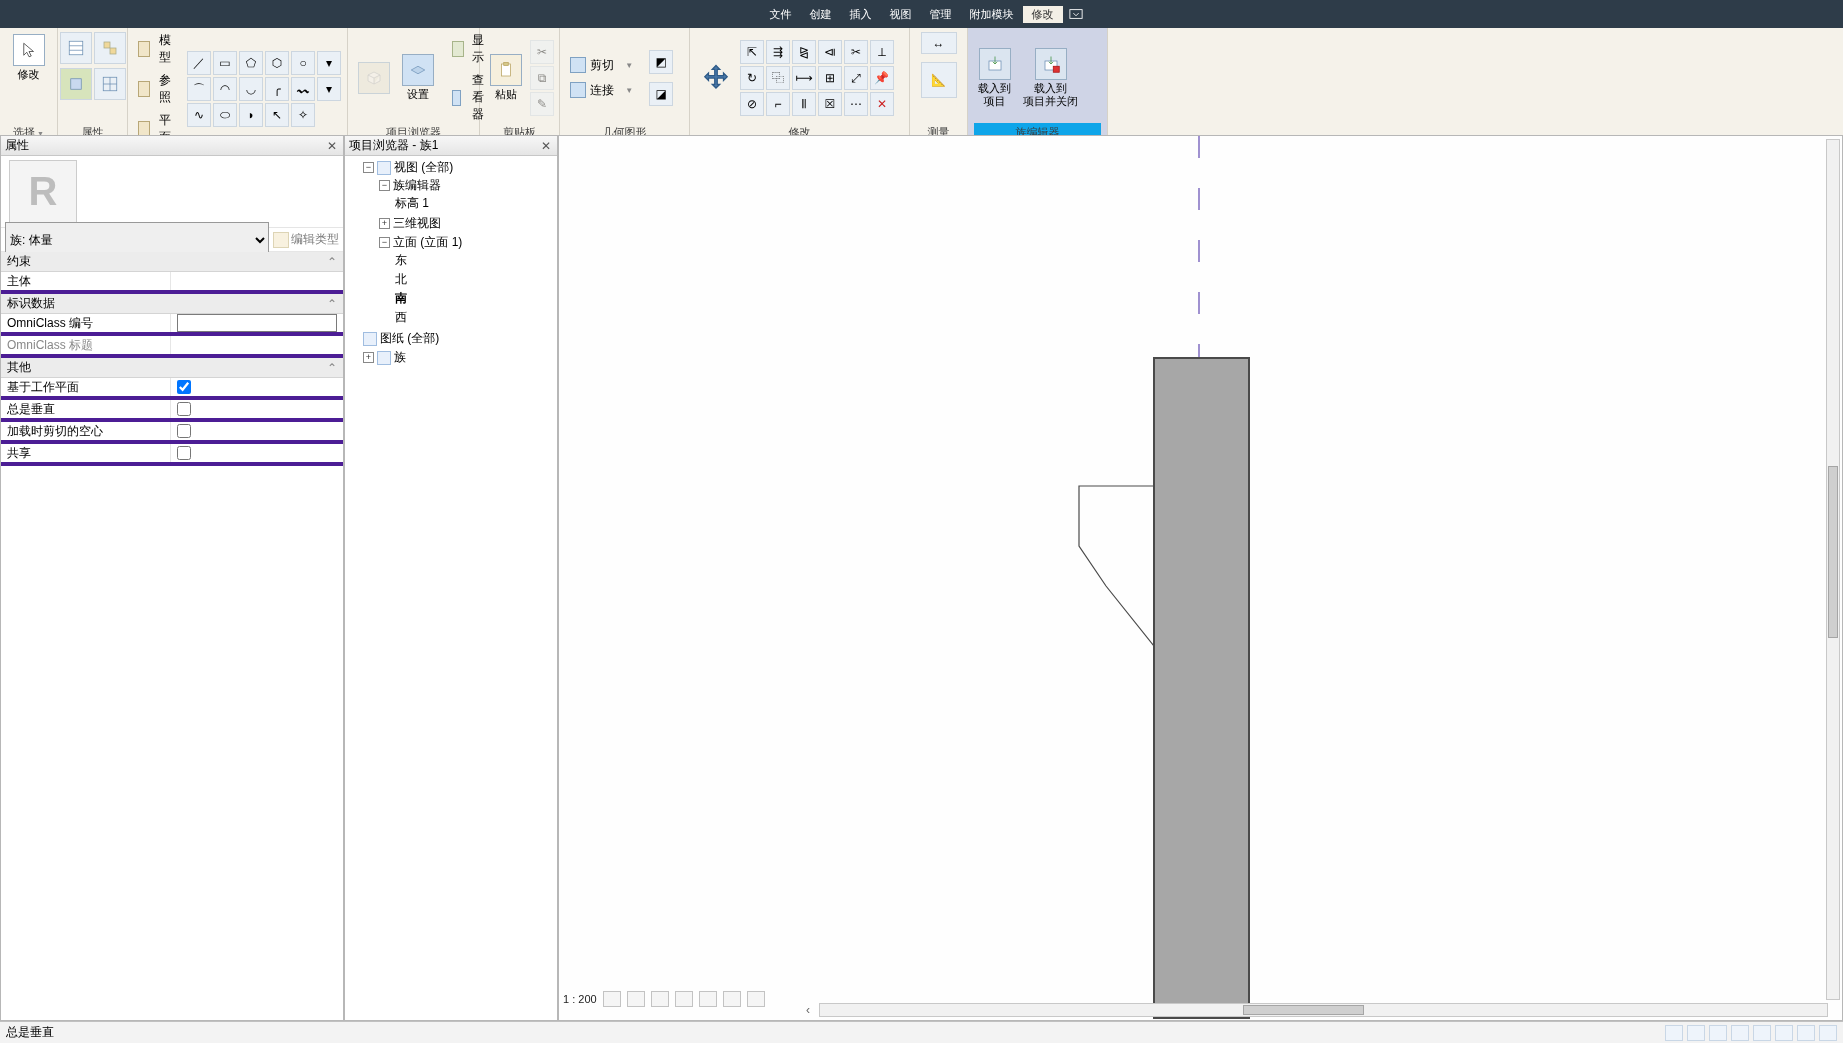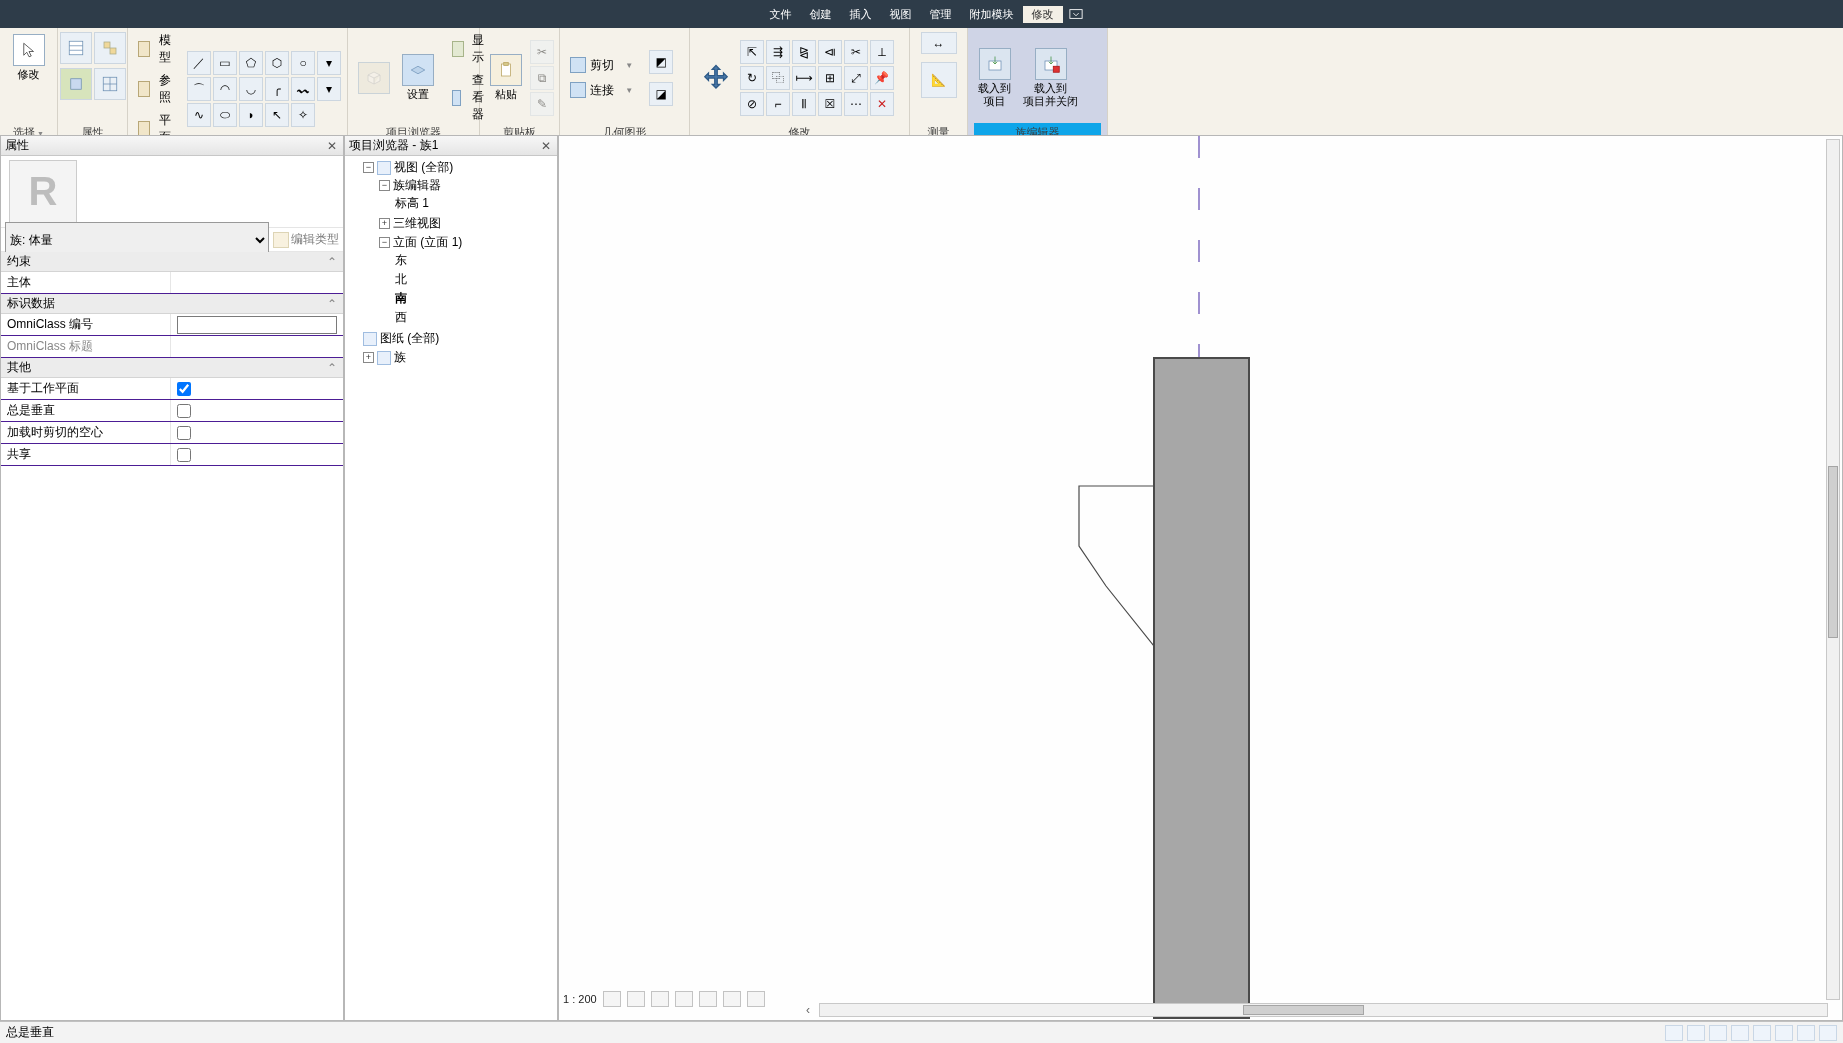--- a/index.html
+++ b/index.html
@@ -32,21 +32,21 @@
 
 .panels { position:absolute; top:135px; left:0; bottom:22px; width:558px; display:flex; }
 .panel { background:#fff; border:1px solid #b7b7b7; display:flex; flex-direction:column; }
 .panel .titlebar{ height:20px; background:linear-gradient(#f7f7f7,#e5e5e5); border-bottom:1px solid #c7c7c7; display:flex;align-items:center;justify-content:space-between;padding:0 4px;}
 .panel .titlebar .x{ width:14px;height:14px; display:flex;align-items:center;justify-content:center;color:#555;cursor:default;}
 .props{ width:344px;}
 .browser{ width:214px;}
 
 .prop-preview{ height:72px; display:flex; align-items:center; padding:4px 8px; border-bottom:1px solid #e5e5e5;}
 .prop-preview .ric{ width:68px;height:64px;background:#f4f4f4;border:1px solid #ccc;display:flex;align-items:center;justify-content:center;font-size:40px;font-weight:700;color:#bdbdbd;}
-.prop-row{display:flex;align-items:flex-end;height:22px;border-bottom:1px solid #4c1d95;}
+.prop-row{display:flex;align-items:flex-end;height:22px;border-bottom:4px solid #4c1d95;}
 .prop-row .cell{padding:0 6px; height:100%; display:flex;align-items:center;}
 .prop-row .k{width:170px;border-right:1px solid #e6e6e6;}
 .prop-row .v{flex:1;}
 .prop-row input[type=text]{width:100%;border:1px solid #7a7a7a; height:18px; padding:0 2px;font-size:12px;}
 .prop-row .chk{width:14px;height:14px;}
 .sectionhdr{height:20px;background:#ececec;border-bottom:1px solid #d4d4d4;display:flex;align-items:center;justify-content:space-between;padding:0 6px;font-weight:400;}
 .sectionhdr .col2{color:#888;}
 .selrow{display:flex;align-items:center;height:24px;border-bottom:1px solid #e6e6e6;padding:0 4px;gap:4px;}
 .selrow select{flex:1;height:36px;border:1px solid #999;}
 .selrow .et{display:flex;align-items:center;gap:2px;opacity:.55;}

